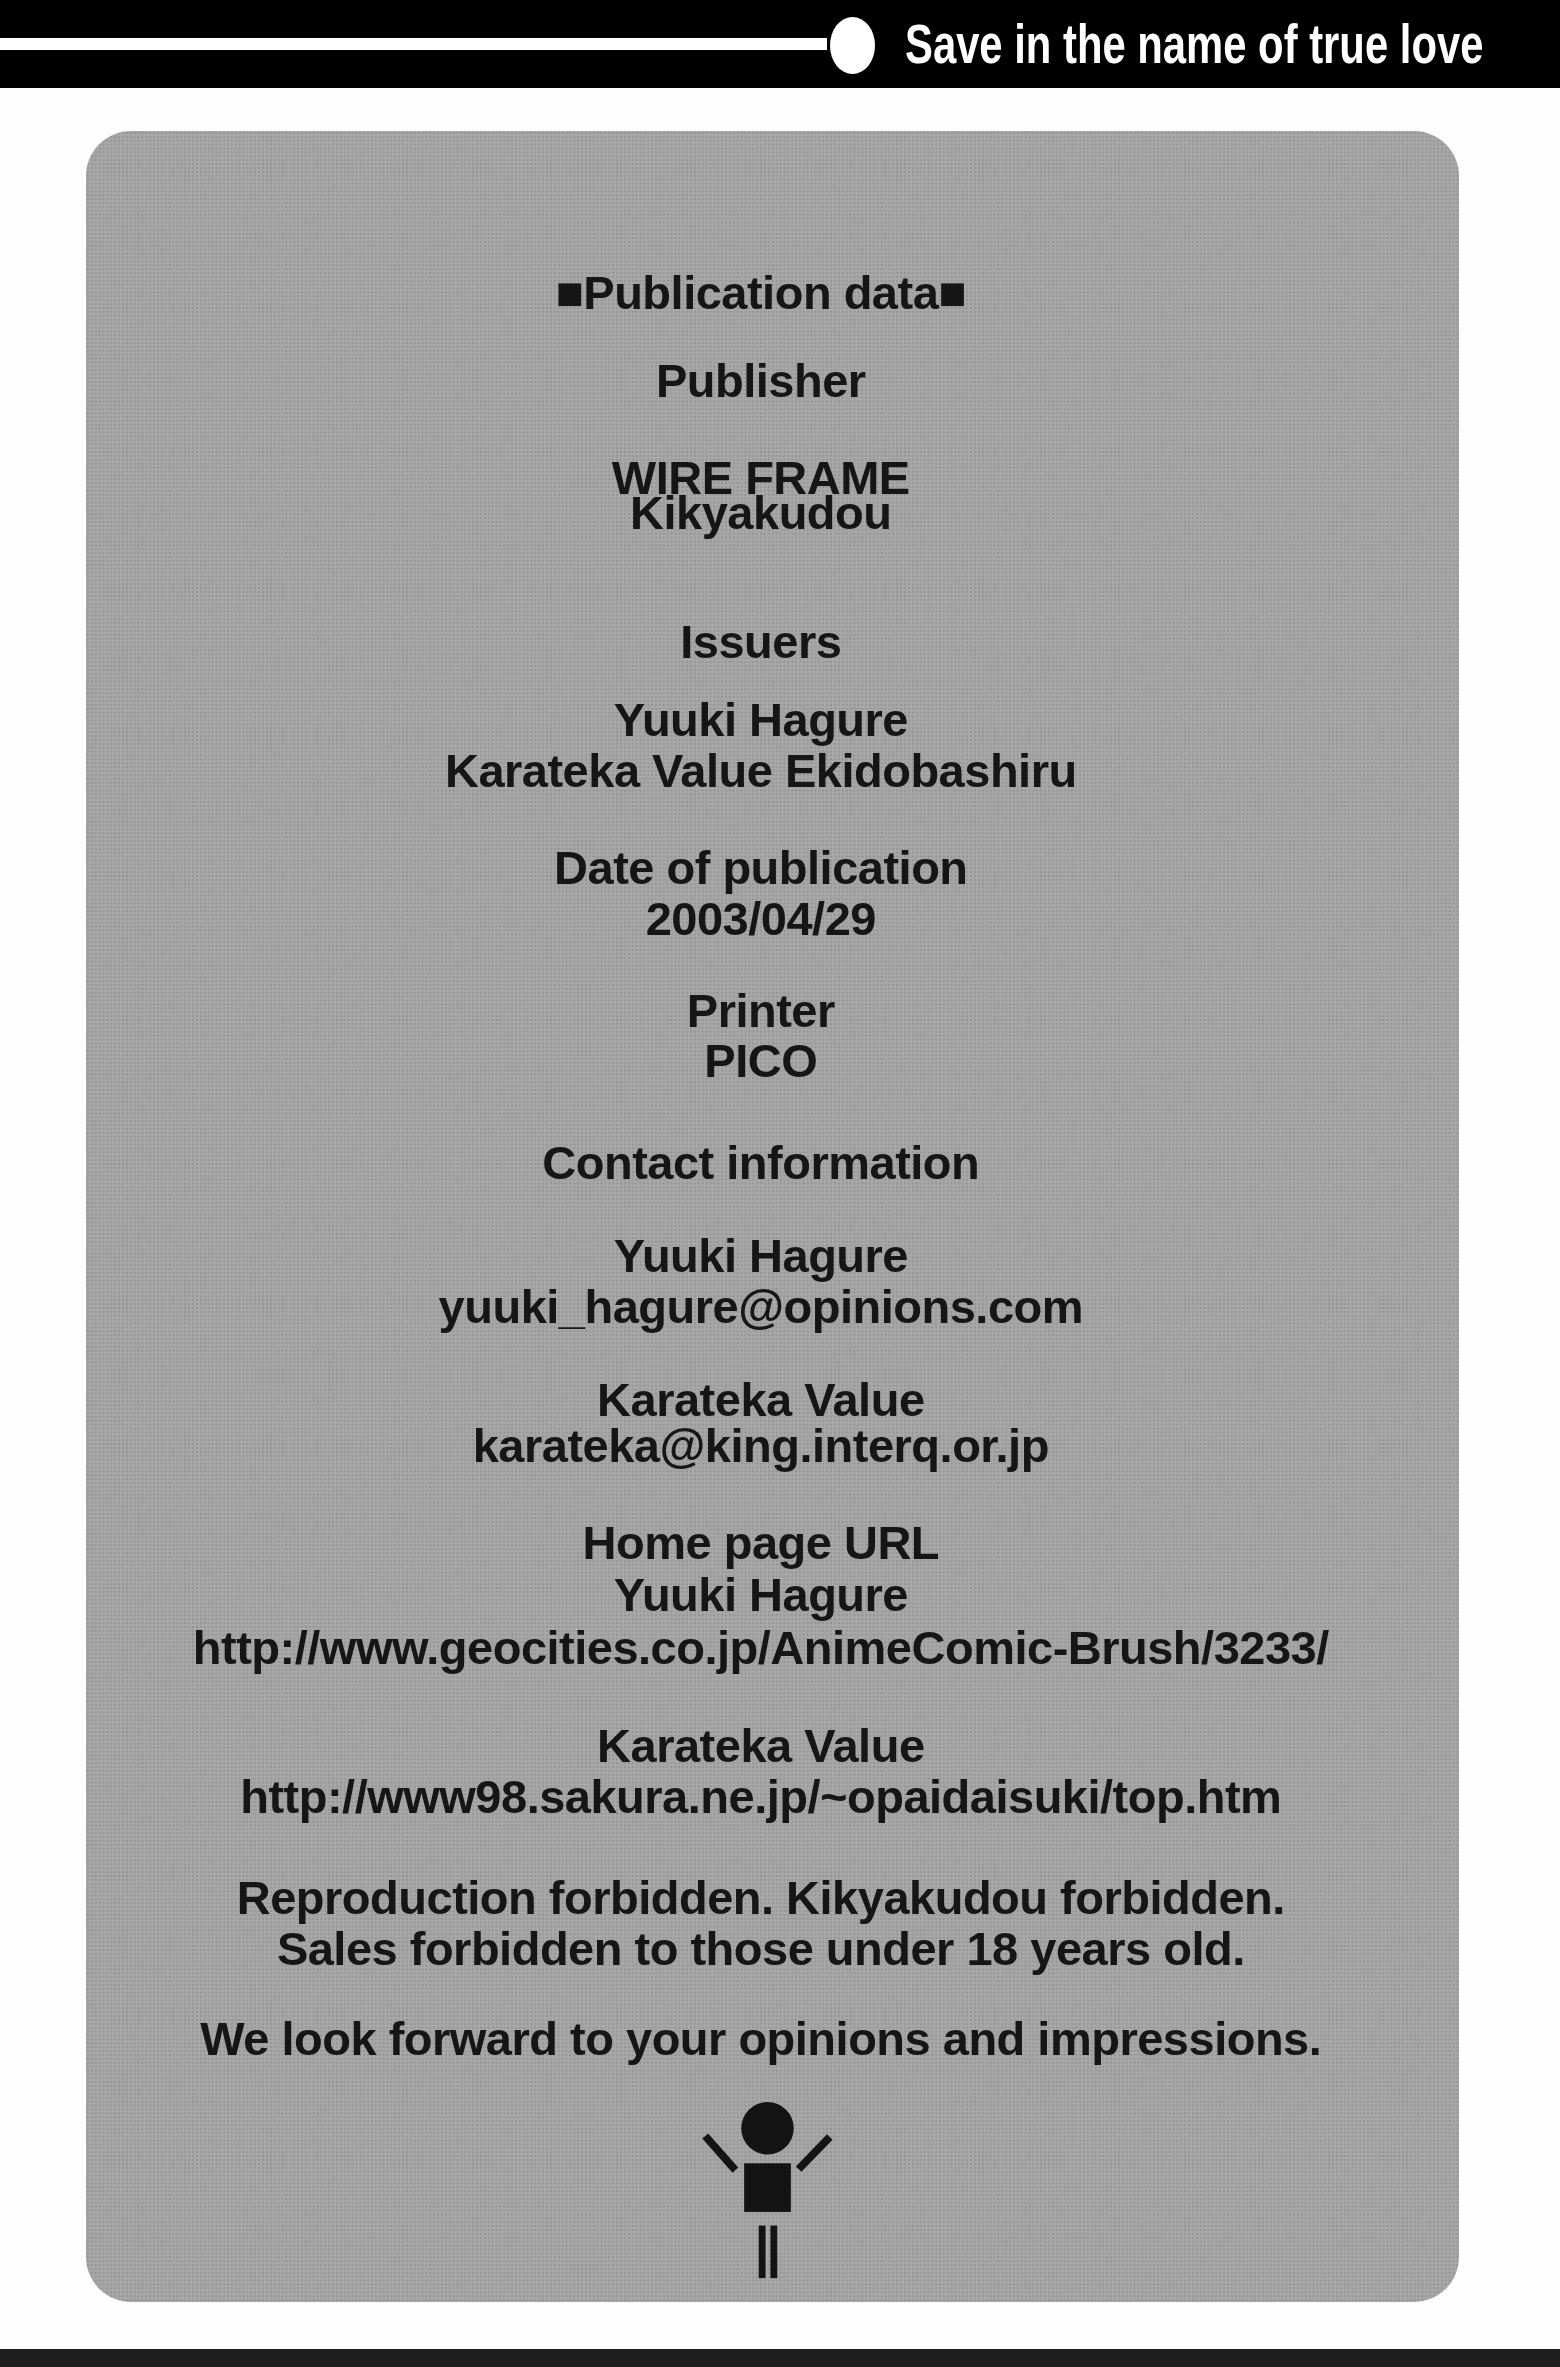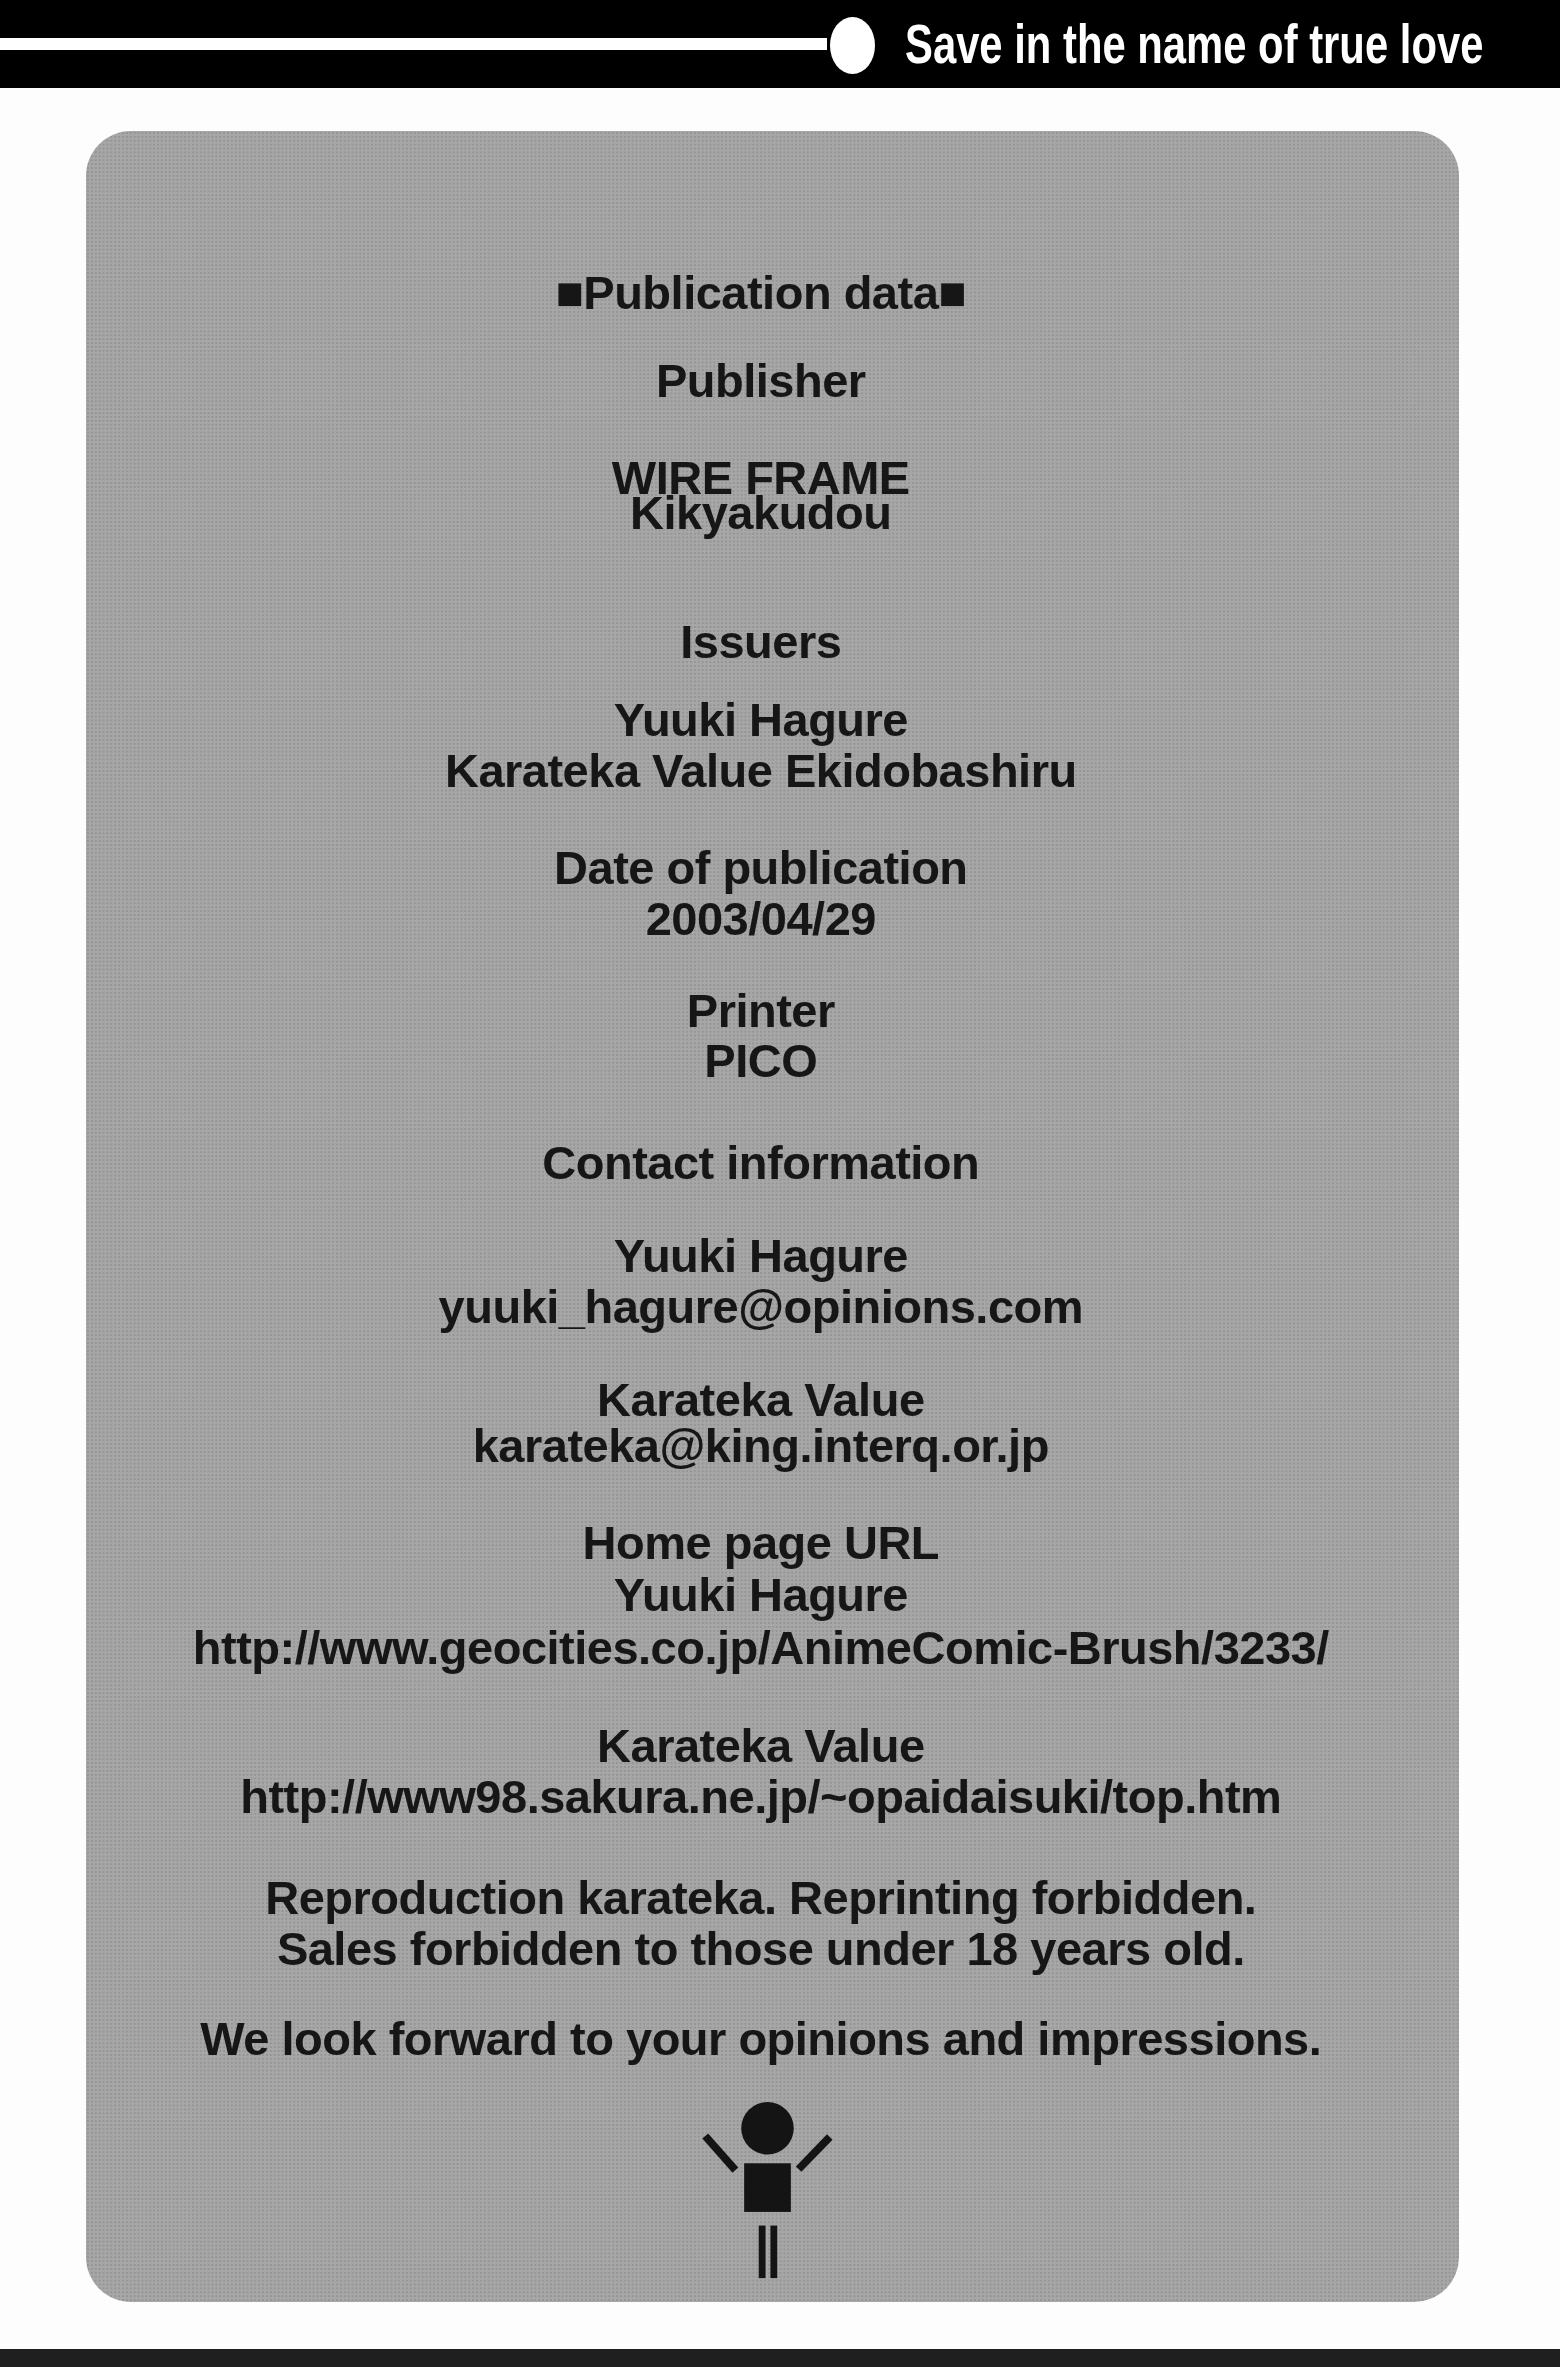--- a/index.html
+++ b/index.html
@@ -115,21 +115,21 @@
       <div class="ln" style="top:1098px">yuuki_hagure@opinions.com</div>
       <div class="ln" style="top:1191px">Karateka Value</div>
       <div class="ln" style="top:1237px">karateka@king.interq.or.jp</div>
 
       <div class="ln" style="top:1334px">Home page URL</div>
       <div class="ln" style="top:1386px">Yuuki Hagure</div>
       <div class="ln" style="top:1439px">http://www.geocities.co.jp/AnimeComic-Brush/3233/</div>
       <div class="ln" style="top:1537px">Karateka Value</div>
       <div class="ln" style="top:1588px">http://www98.sakura.ne.jp/~opaidaisuki/top.htm</div>
 
-      <div class="ln" style="top:1689px">Reproduction karateka. Reprinting forbidden.</div>
+      <div class="ln" style="top:1689px">Reproduction forbidden. Kikyakudou forbidden.</div>
       <div class="ln" style="top:1740px">Sales forbidden to those under 18 years old.</div>
       <div class="ln" style="top:1830px">We look forward to your opinions and impressions.</div>
     </div>
 
     <svg class="figure" viewBox="0 0 140 186" xmlns="http://www.w3.org/2000/svg">
       <circle cx="70" cy="28" r="27" fill="#141414"></circle>
       <rect x="46" y="64" width="48" height="50" fill="#141414"></rect>
       <line x1="6" y1="36" x2="37" y2="71" stroke="#141414" stroke-width="8"></line>
       <line x1="134" y1="37" x2="102" y2="70" stroke="#141414" stroke-width="8"></line>
       <rect x="61" y="128" width="7" height="54" fill="#141414"></rect>

